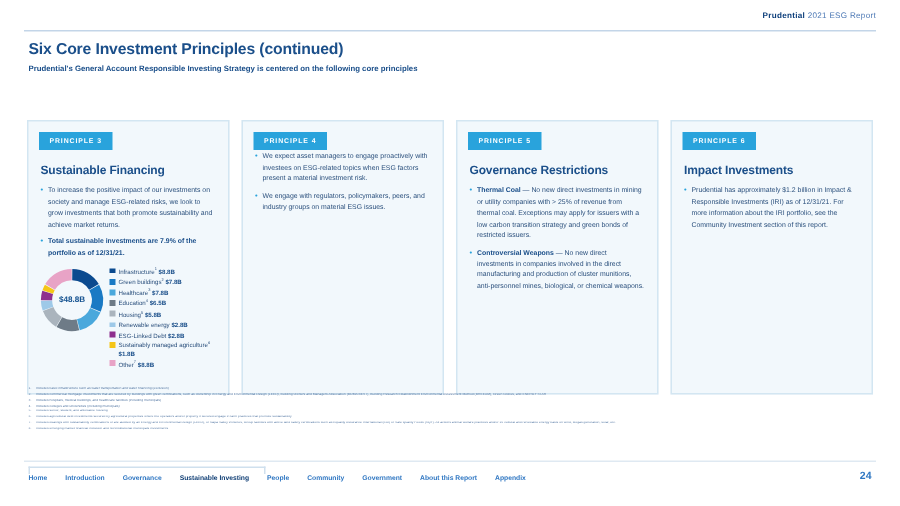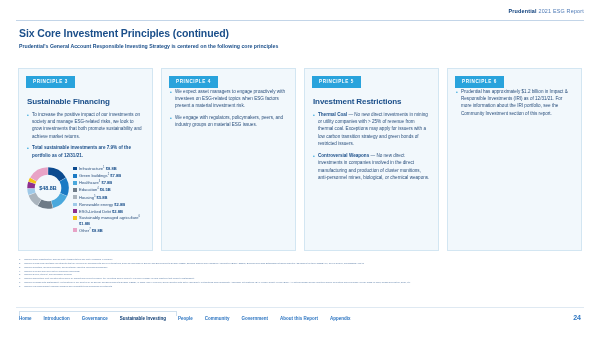--- a/index.html
+++ b/index.html
@@ -46,20 +46,21 @@
     position:absolute; top:68px; left:18px; right:18px;
     display:flex; gap:8px;
   }
   .card {
     flex:1 1 0;
     background:#f2f8fc;
     border:0.6px solid #d3e6f2;
     min-height:183px;
     position:relative;
     padding:0 0 6px 0;
+    margin-top:12px;
   }
   .card-badge {
     display:inline-block;
     background:#29a3dc;
     color:#ffffff;
     font-size:4.6px;
     font-weight:bold;
     letter-spacing:0.6px;
     padding:3.4px 7px 3.2px 7px;
     margin:7px 0 0 7px;
@@ -225,33 +226,34 @@
   <div class="card">
     <div class="card-badge">PRINCIPLE 4</div>
     <ul class="bullets">
       <li>We expect asset managers to engage proactively with investees on ESG-related topics when ESG factors present a material investment risk.</li>
       <li>We engage with regulators, policymakers, peers, and industry groups on material ESG issues.</li>
     </ul>
   </div>
 
   <div class="card">
     <div class="card-badge">PRINCIPLE 5</div>
-    <div class="card-title">Investment Restrictions</div>
+    <div class="card-title">Governance Restrictions</div>
     <ul class="bullets">
       <li>
         <span class="lead">Thermal Coal</span><span> — No new direct investments in mining or utility companies with &gt; 25% of revenue from thermal coal. Exceptions may apply for issuers with a low carbon transition strategy and green bonds of restricted issuers.</span>
       </li>
       <li>
         <span class="lead">Controversial Weapons</span><span> — No new direct investments in companies involved in the direct manufacturing and production of cluster munitions, anti-personnel mines, biological, or chemical weapons.</span>
       </li>
     </ul>
   </div>
 
   <div class="card">
     <div class="card-badge">PRINCIPLE 6</div>
+    <div class="card-title">Impact Investments</div>
     <ul class="bullets">
       <li>Prudential has approximately $1.2 billion in Impact &amp; Responsible Investments (IRI) as of 12/31/21. For more information about the IRI portfolio, see the Community Investment section of this report.</li>
     </ul>
   </div>
 
 </div>
 
 <ul class="footnotes">
     <li><span class="fn-num">1.</span><span>Includes basic infrastructure such as water transportation and water financing (exclusion)</span></li>
     <li><span class="fn-num">2.</span><span>Includes commercial mortgage investments that are secured by buildings with green certifications, such as ownership in Energy and Environmental Design (LEED), Building Owners and Managers Association (BOMA BEST), Building Research Establishment Environmental Assessment Method (BREEAM), Green Globes, and ENERGY STAR</span></li>

